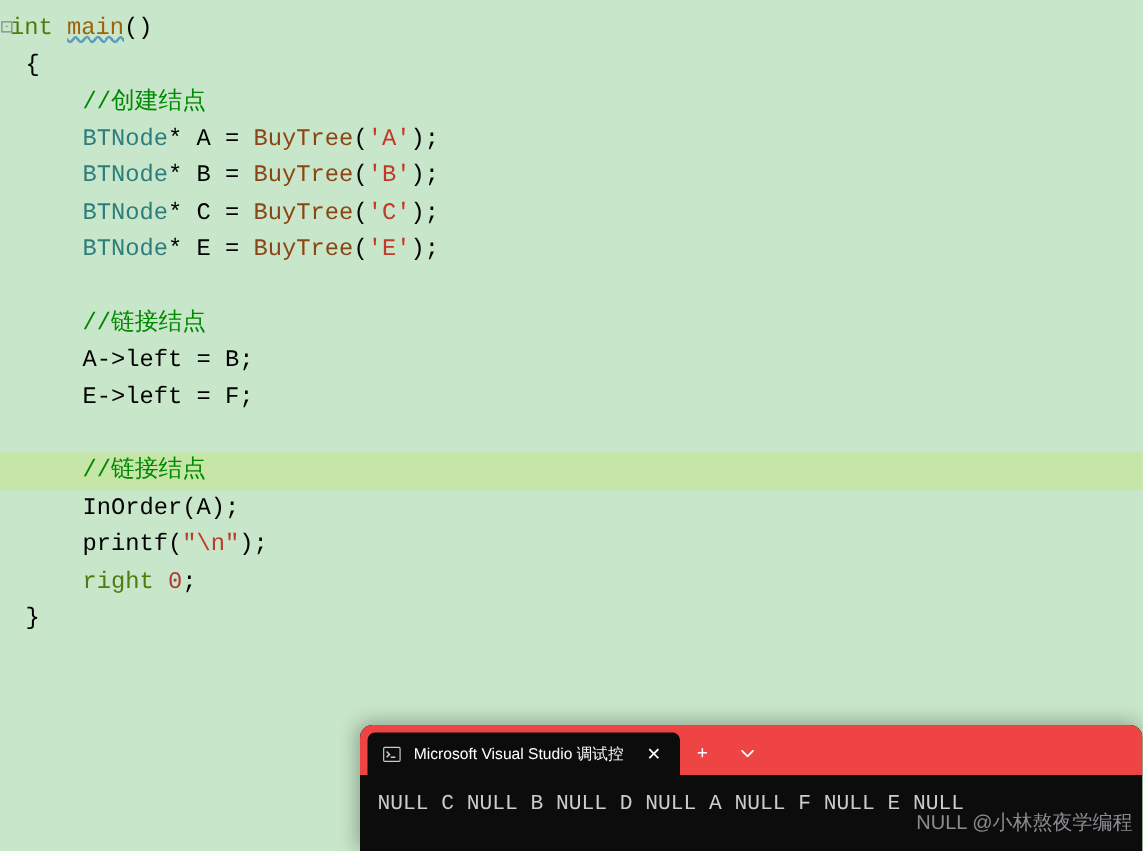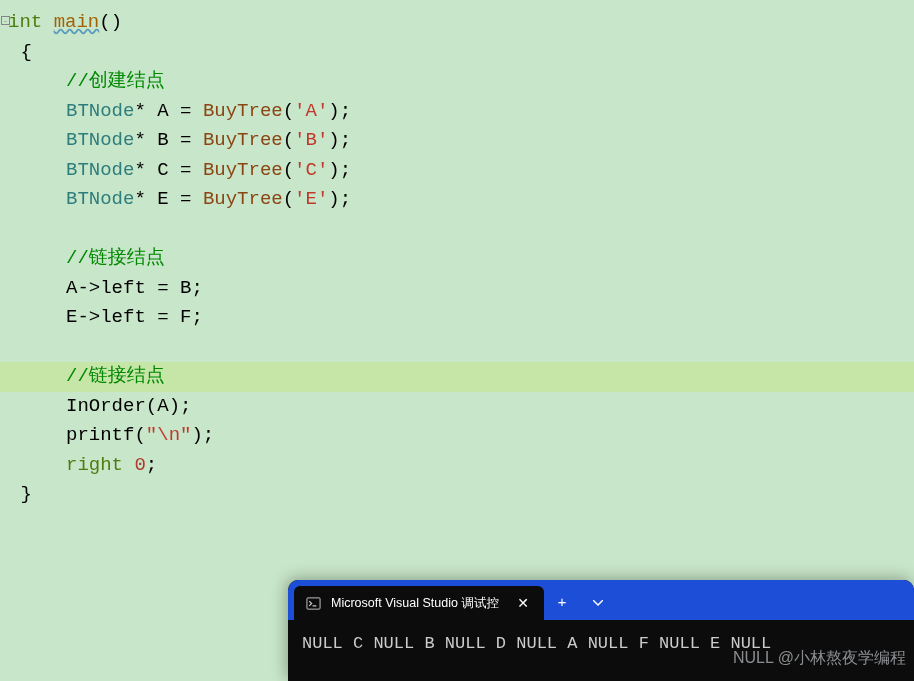--- a/index.html
+++ b/index.html
@@ -59,21 +59,21 @@
       left: 288px;
       top: 580px;
       width: 626px;
       height: 101px;
       background: #0c0c0c;
       border-radius: 10px 10px 0 0;
       box-shadow: -2px -2px 15px rgba(0,0,0,0.3);
       overflow: hidden;
     }
     .tab-bar {
-      background: #1d4ed8;
+      background: #ef4444;
       height: 40px;
       display: flex;
       align-items: center;
       padding-left: 6px;
       border-radius: 10px 10px 0 0;
     }
     .tab {
       background: #0c0c0c;
       height: 34px;
       display: flex;

